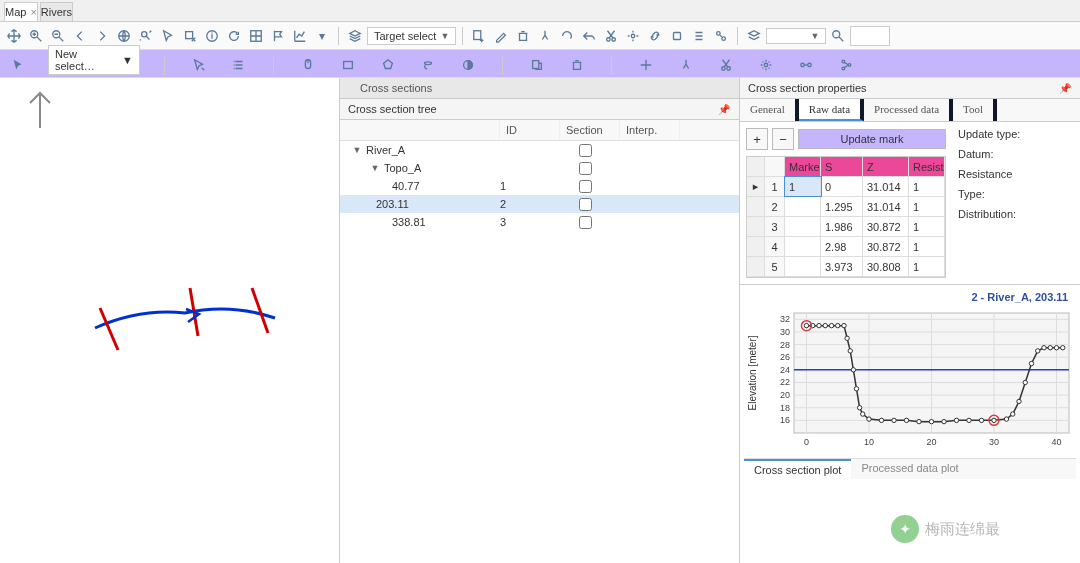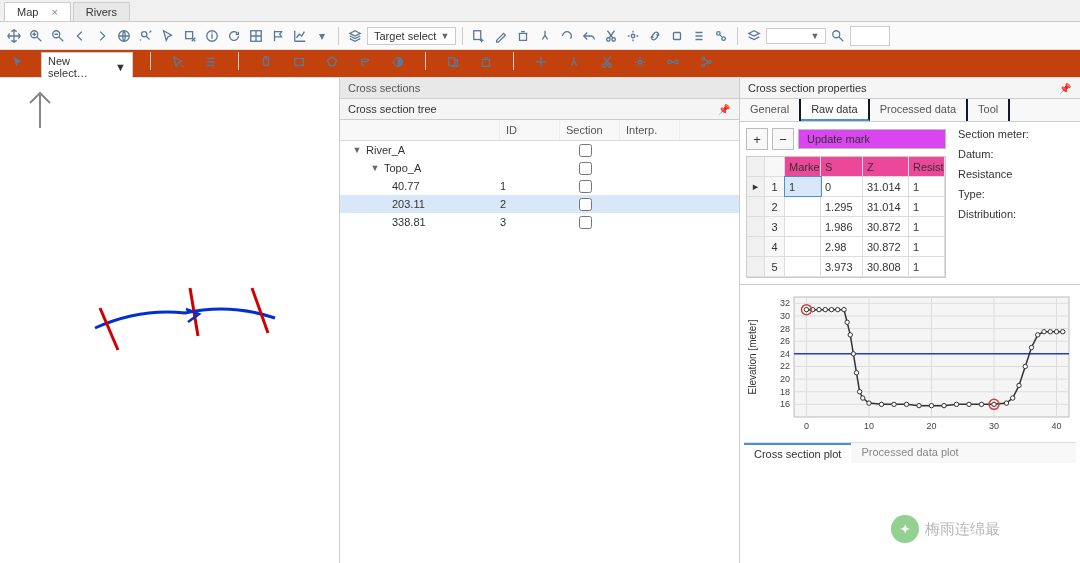--- a/index.html
+++ b/index.html
@@ -1,63 +1,63 @@
 <!DOCTYPE html>
 <html><head>
 <meta charset="utf-8">
 <style>
 * { box-sizing: border-box; margin: 0; padding: 0; }
 body { font-family: "Segoe UI", Tahoma, sans-serif; font-size: 12px; background: #fff; color: #333; width: 1080px; height: 563px; overflow: hidden; position: relative; }
 
 .tab-bar { display: flex; height: 22px; background: #f0f0f0; border-bottom: 1px solid #ccc; padding-left: 4px; align-items: flex-end; }
-.tab { padding: 3px 12px; background: #e8e8e8; border: 1px solid #ccc; border-bottom: none; margin-right: 2px; display: flex; align-items: center; gap: 13px; cursor: pointer; font-size: 11px; }
+.tab { padding: 3px 0; background: #e8e8e8; border: 1px solid #ccc; border-bottom: none; margin-right: 2px; display: flex; align-items: center; gap: 4px; cursor: pointer; font-size: 11px; }
 .tab.active { background: #fff; }
 .tab .close { color: #888; font-size: 11px; }
 
 .toolbar { display: flex; height: 28px; background: #fafafa; border-bottom: 1px solid #ddd; padding: 2px 4px; align-items: center; gap: 2px; }
 .tb-icon { width: 20px; height: 20px; display: flex; align-items: center; justify-content: center; color: #5a7a9a; cursor: pointer; border-radius: 2px; }
 .tb-sep { width: 1px; height: 18px; background: #ccc; margin: 0 4px; }
 .tb-icon svg { width: 14px; height: 14px; stroke: currentColor; fill: none; stroke-width: 1.5; }
 .tb-drop { display: flex; align-items: center; gap: 4px; padding: 2px 6px; border: 1px solid #ccc; background: #fff; cursor: pointer; font-size: 11px; }
 .tb-drop .arrow { font-size: 9px; color: #666; }
 .search-box { width: 40px; height: 20px; border: 1px solid #ccc; background: #fff; }
 
-.toolbar2 { display: flex; height: 28px; background: #c2410c; border-bottom: 1px solid #ddd; padding: 2px 8px; align-items: flex-start; gap: 13px; }
+.toolbar2 { display: flex; height: 28px; background: #c4b5fd; border-bottom: 1px solid #ddd; padding: 2px 8px; align-items: flex-end; gap: 20px; }
 .sel-drop { display: flex; align-items: center; gap: 4px; padding: 2px 6px; border: 1px solid #ccc; background: #fff; cursor: pointer; font-size: 11px; width: 92px; }
 
 .main { display: flex; height: calc(563px - 22px - 28px - 28px); }
 .map-pane { width: 340px; border-right: 1px solid #ccc; position: relative; background: #fff; }
 .section-pane { width: 400px; display: flex; flex-direction: column; border-right: 1px solid #ccc; }
 .props-pane { flex: 1; display: flex; flex-direction: column; overflow: hidden; }
 
-.pane-title { background: #e8e8e8; border-bottom: 1px solid #ccc; padding: 4px 8px; font-size: 11px; color: #555; }
+.pane-title { background: #e8e8e8; border-bottom: 1px solid #ccc; padding: 4px 20px; font-size: 11px; color: #555; }
 .pane-subtitle { background: #f5f5f5; border-bottom: 1px solid #ccc; padding: 4px 8px; font-size: 11px; color: #333; display: flex; justify-content: space-between; align-items: flex-end; }
 .pin { color: #888; font-size: 10px; }
 
 .tree-header { display: flex; background: #f8f8f8; border-bottom: 1px solid #ddd; }
 .tree-header .col { padding: 4px 6px; font-size: 11px; color: #555; border-right: 1px solid #eee; }
 .tree-body { flex: 1; overflow: auto; font-size: 11px; }
 .tree-row { display: flex; align-items: center; height: 18px; }
 .tree-row .name { padding-left: 4px; }
 .tree-row .expand { color: #666; font-size: 9px; width: 10px; display: inline-block; text-align: center; }
 .tree-row .id-col { width: 60px; }
 .tree-row .sel-col { width: 50px; }
 .tree-row .sel-col input { display: block; margin: 0 auto; }
 .tree-row.selected { background: #d8e8f8; }
 .tree-row .name-col { flex: 0 0 160px; display: flex; align-items: center; }
 
 .prop-tabs { display: flex; border-bottom: 1px solid #ccc; background: #f8f8f8; }
-.prop-tab { padding: 4px 10px; font-size: 11px; cursor: pointer; color: #555; border-right: 2px solid #0f172a; }
+.prop-tab { padding: 4px 10px; font-size: 11px; cursor: pointer; color: #555; border-right: 4px solid #0f172a; font-family: Liberation Serif, serif; }
 .prop-tab.active { background: #fff; border-bottom: 2px solid #4a90d9; color: #333; }
 
 .raw-body { display: flex; padding: 6px; gap: 12px; }
 .raw-left { flex: 0 0 200px; }
 .btn-row { display: flex; gap: 4px; margin-bottom: 6px; align-items: center; }
 .sq-btn { width: 22px; height: 22px; border: 1px solid #bbb; background: #f8f8f8; display: flex; align-items: center; justify-content: center; cursor: pointer; font-size: 13px; }
-.upd-btn { border: 1px solid #bbb; background: #d946ef; padding: 3px 8px; font-size: 11px; cursor: pointer; flex: 1; white-space: nowrap; overflow: hidden; }
+.upd-btn { border: 1px solid #bbb; background: #c4b5fd; padding: 3px 8px; font-size: 11px; cursor: pointer; flex: 1; white-space: nowrap; overflow: hidden; text-align: center; }
 
 .data-table { border: 1px solid #ccc; font-size: 11px; }
 .data-table .row { display: flex; border-bottom: 1px solid #ddd; height: 20px; align-items: stretch; }
 .data-table .cell { border-right: 1px solid #ddd; padding: 2px 4px; display: flex; align-items: center; overflow: hidden; }
 .data-table .hdr { background: #ec4899; font-weight: normal; }
 .data-table .rh { width: 18px; background: #f0f0f0; justify-content: center; }
 .data-table .idx { width: 20px; background: #f8f8f8; justify-content: center; }
 .data-table .mk { width: 36px; }
 .data-table .s { width: 42px; }
 .data-table .z { width: 46px; }
@@ -419,21 +419,21 @@
 
       <span class="name">40.77</span>
     </div>
     <div class="id-col">1</div>
     <div class="sel-col">
             <input type="checkbox" style="">
           </div>
     <div class="sel-col"></div>
         </div>
         <div class="tree-row selected">
-    <div class="name-col" style="padding-left:48px">
+    <div class="name-col" style="padding-left:32px">
 
       <span class="name">203.11</span>
     </div>
     <div class="id-col">2</div>
     <div class="sel-col">
             <input type="checkbox" style="">
           </div>
     <div class="sel-col"></div>
         </div>
         <div class="tree-row">
@@ -514,29 +514,30 @@
     <div class="cell rh"></div>
     <div class="cell idx">5</div>
     <div class="cell mk "></div>
     <div class="cell s">3.973</div>
     <div class="cell z">30.808</div>
     <div class="cell r">1</div>
             </div>
           </div>
       </div>
       <div class="raw-right">
-        <div class="prop-line">Section meter:</div>
+        <div class="prop-line">Update type:</div>
         <div class="prop-line">Datum:</div>
         <div class="prop-line">Resistance</div>
         <div class="prop-line">Type:</div>
         <div class="prop-line">Distribution:</div>
       </div>
     </div>
 
     <div class="chart-area">
+      <div class="chart-title">2 - River_A, 203.11</div>
       <svg id="chart-svg" width="330" height="150">
           <rect x="50" y="8" width="275" height="120" fill="#f5f5f5" stroke="#bbb"></rect>
           <line x1="50" y1="115.36842105263158" x2="325" y2="115.36842105263158" stroke="#ddd"></line>
           <text x="46" y="118.36842105263158" text-anchor="end" font-size="9" fill="#444">16</text>
           <line x1="50" y1="102.73684210526315" x2="325" y2="102.73684210526315" stroke="#ddd"></line>
           <text x="46" y="105.73684210526315" text-anchor="end" font-size="9" fill="#444">18</text>
           <line x1="50" y1="90.10526315789474" x2="325" y2="90.10526315789474" stroke="#ddd"></line>
           <text x="46" y="93.10526315789474" text-anchor="end" font-size="9" fill="#444">20</text>
           <line x1="50" y1="77.47368421052632" x2="325" y2="77.47368421052632" stroke="#ddd"></line>
           <text x="46" y="80.47368421052632" text-anchor="end" font-size="9" fill="#444">22</text>

